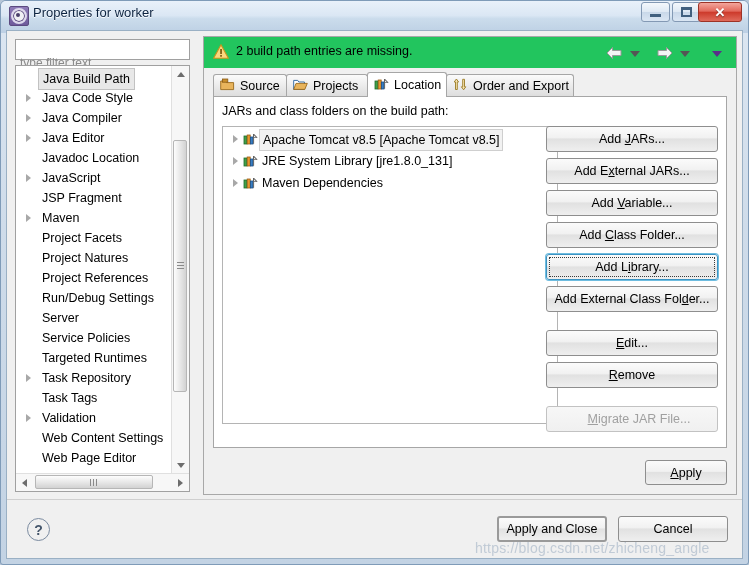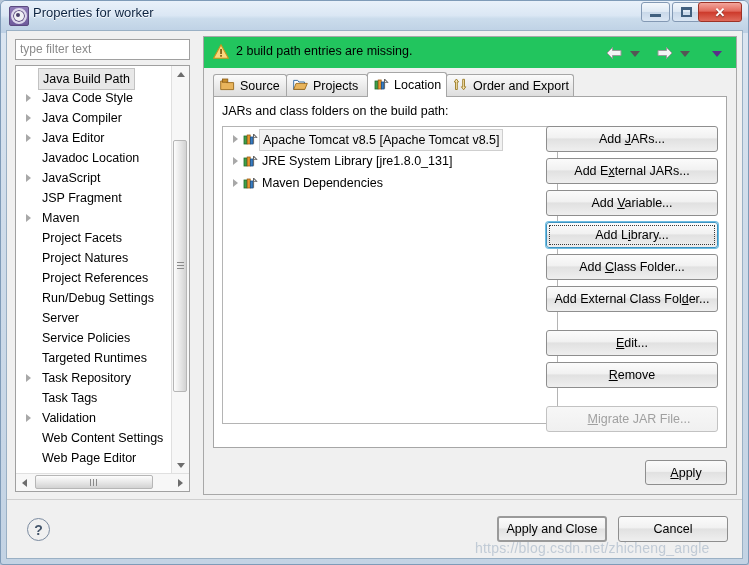--- a/index.html
+++ b/index.html
@@ -82,21 +82,21 @@
   
   #left-panel {
     position:absolute; left:5px; top:5px; width:185px; bottom:63px;
   }
   #filter-box {
     position:absolute; left:3px; top:3px; width:175px; height:21px;
     box-sizing:border-box;
     border:1px solid #a0a0a0;
     background:#ffffff;
     font-size:12px; color:#8a8a8a;
-    padding: 2px 0 0 4px;
+    padding: 16px 0 0 4px;
   }
   #tree-wrap {
     position:absolute; left:3px; top:29px; width:175px; bottom:3px;
     background:#fff;
     border:1px solid #a0a0a0;
     box-sizing:border-box;
     overflow:hidden;
   }
   #tree-list {
     position:absolute; left:0; top:2px; right:17px; bottom:17px;
@@ -489,25 +489,25 @@
           <div id="side-buttons">
               <div class="btn side-btn">
                 <span>Add <u>J</u>ARs...</span>
               </div>
               <div class="btn side-btn">
                 <span>Add E<u>x</u>ternal JARs...</span>
               </div>
               <div class="btn side-btn">
                 <span>Add <u>V</u>ariable...</span>
               </div>
+              <div class="btn side-btn">
+                <span>Add <u>C</u>lass Folder...</span>
+              </div>
               <div class="btn side-btn focused">
                 <span>Add L<u>i</u>brary...</span>
-              </div>
-              <div class="btn side-btn">
-                <span>Add <u>C</u>lass Folder...</span>
               </div>
               <div class="btn side-btn">
                 <span>Add External Class Fol<u>d</u>er...</span>
               </div>
               <div class="gap"></div>
               <div class="btn side-btn">
                 <span><u>E</u>dit...</span>
               </div>
               <div class="btn side-btn">
                 <span><u>R</u>emove</span>

